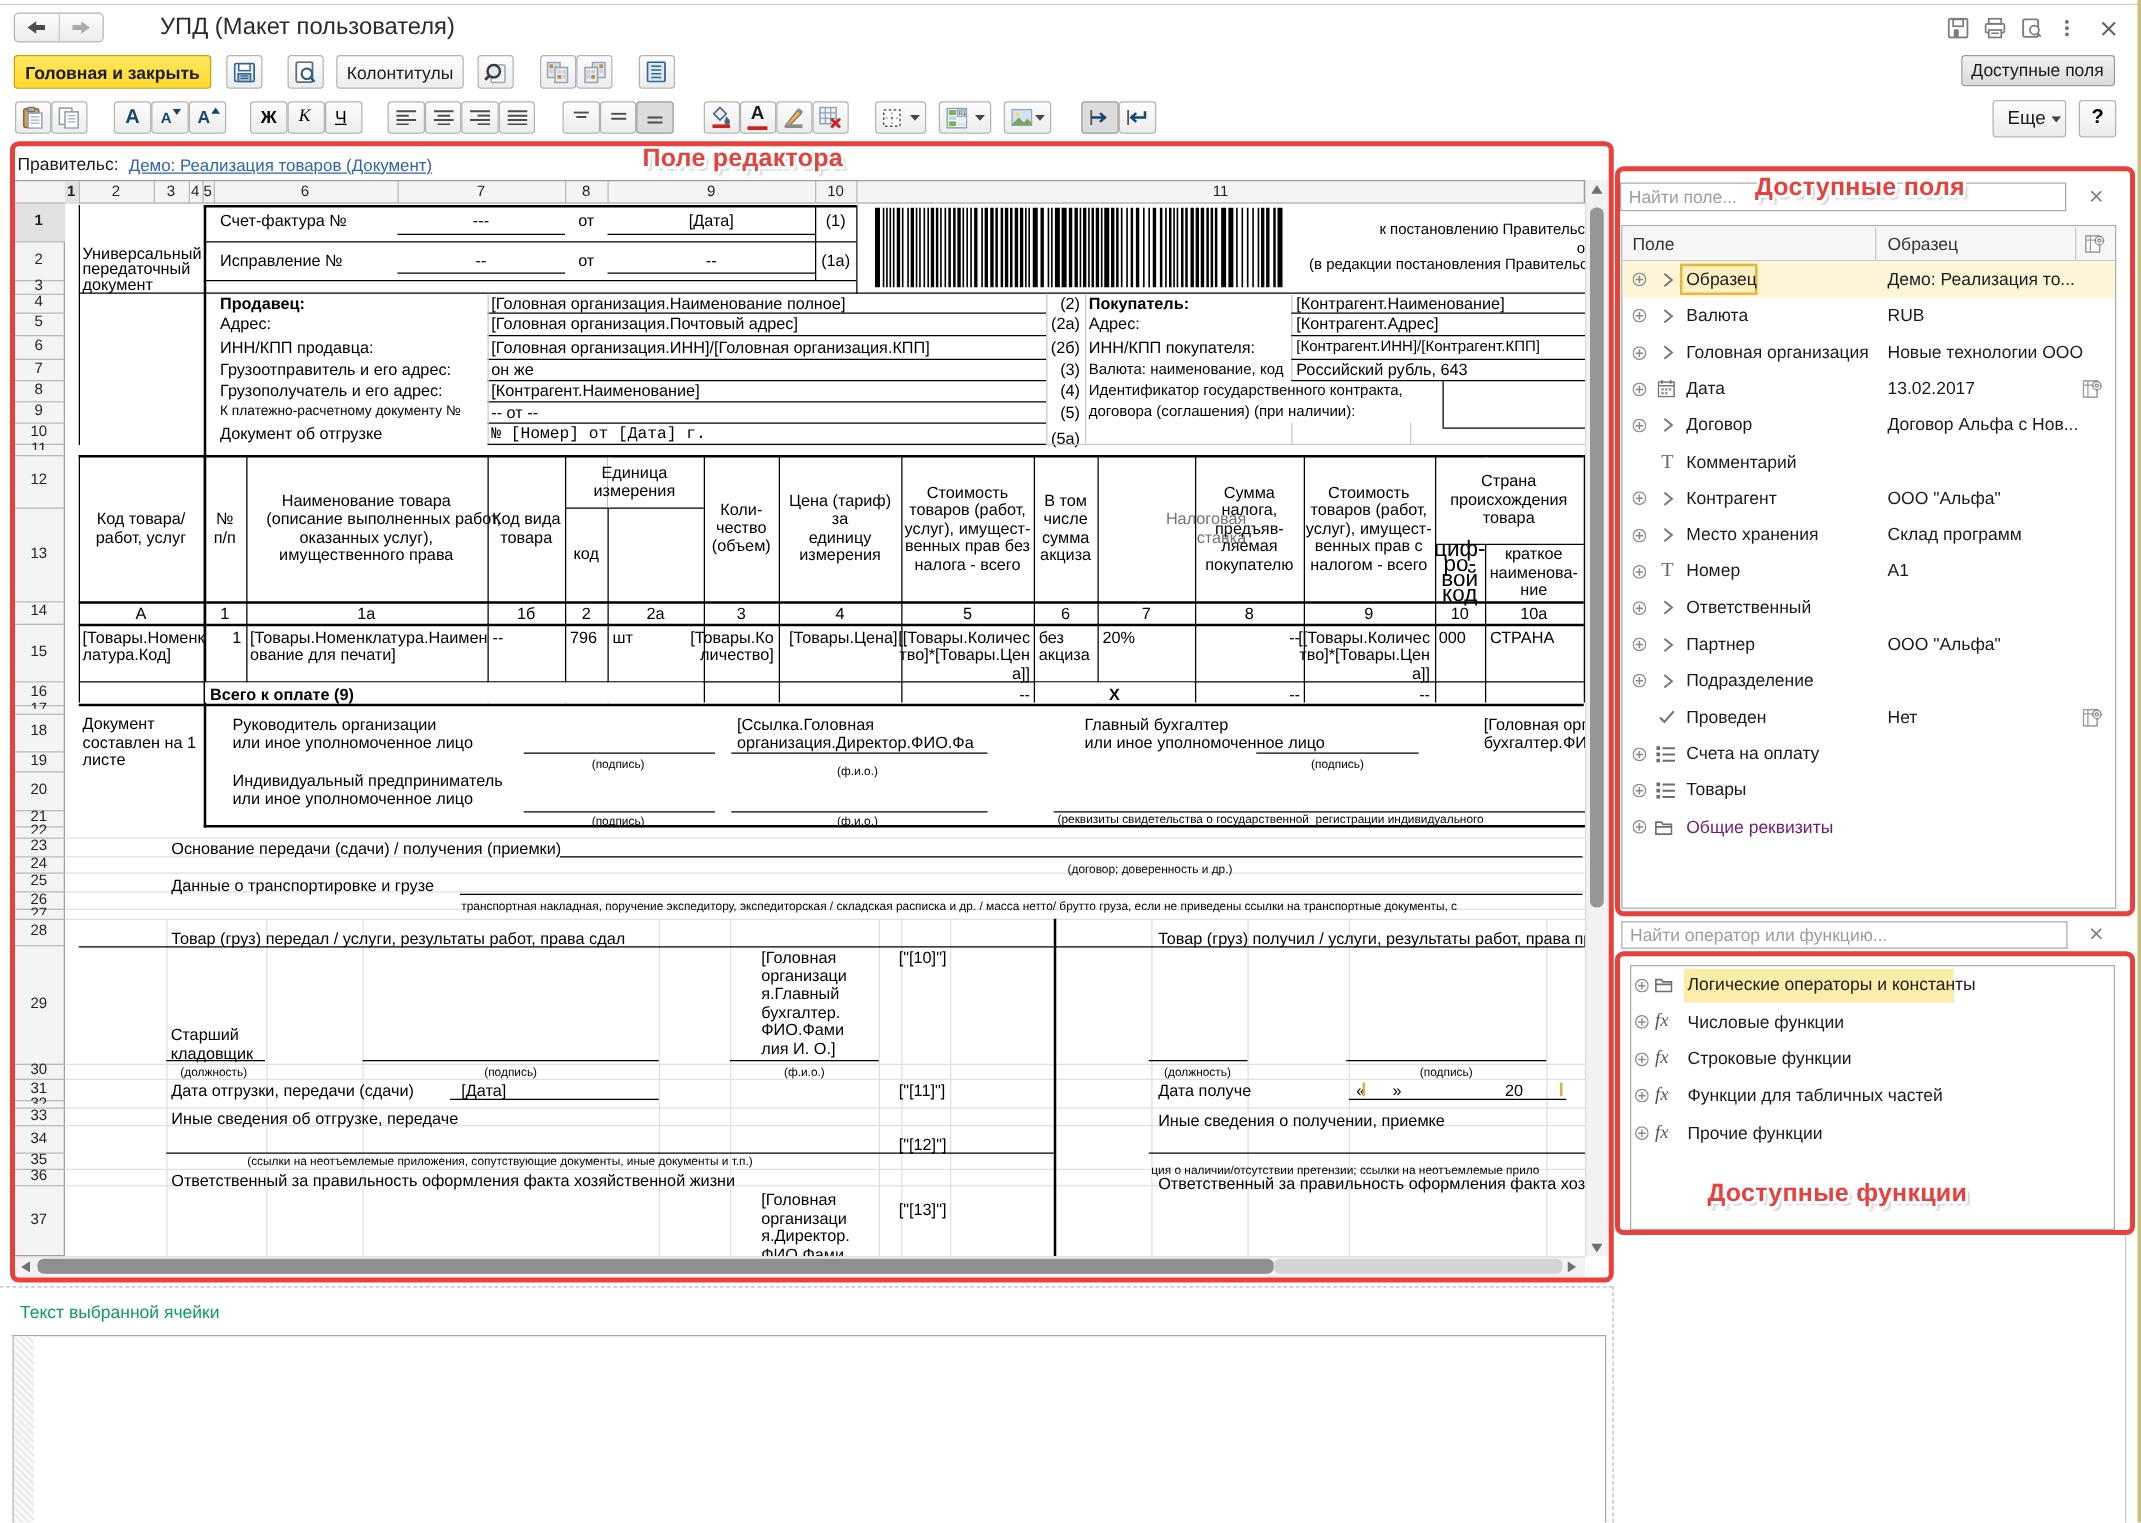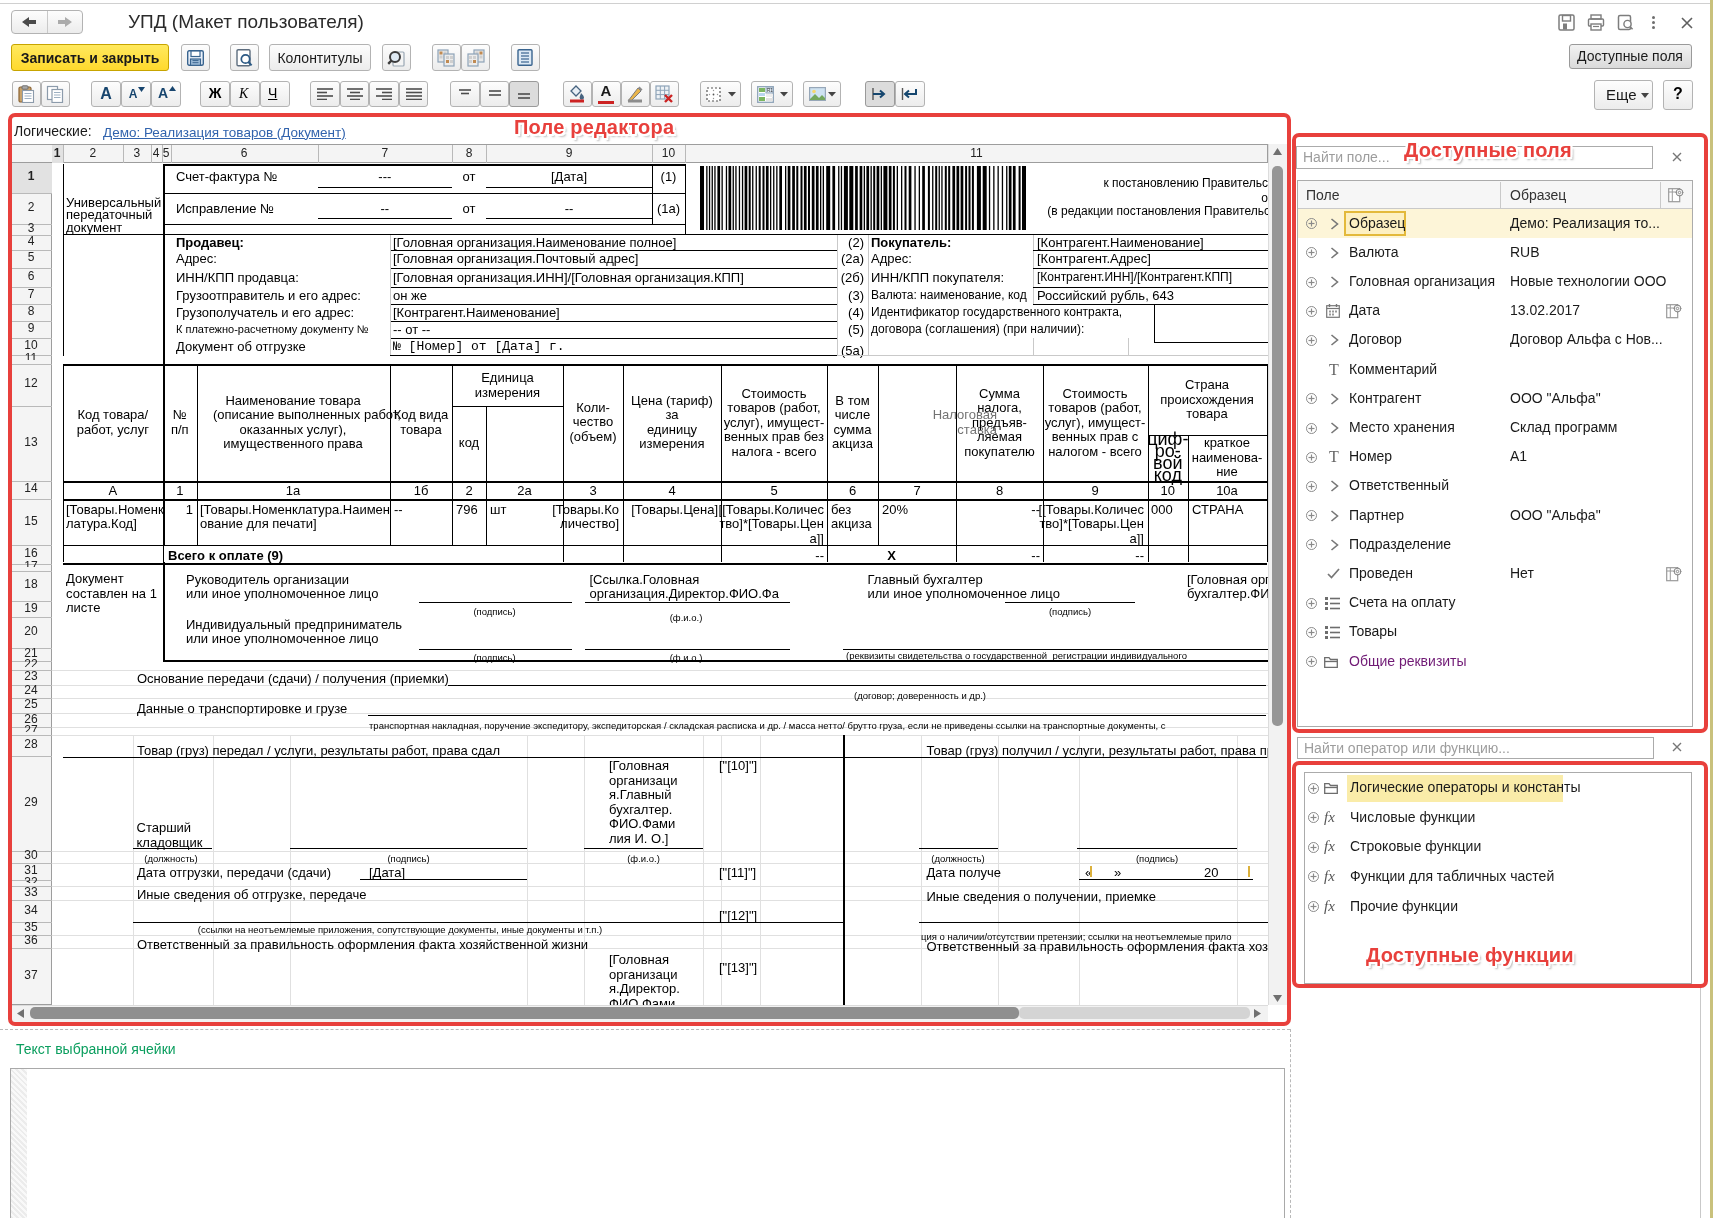--- a/index.html
+++ b/index.html
@@ -31,21 +31,21 @@
     <circle cx="10.5" cy="10" r="3.6" fill="#fff" stroke="#7d7d7d" stroke-width="1.4"></circle>
     <line x1="13" y1="12.7" x2="15.6" y2="15.3" stroke="#7d7d7d" stroke-width="1.6"></line>
   </svg>
 <div class="abs" style="left:1652px;top:16px;width:3.4px;height:3.4px;border-radius:50%;background:#6e6e6e"></div>
 <div class="abs" style="left:1652px;top:21px;width:3.4px;height:3.4px;border-radius:50%;background:#6e6e6e"></div>
 <div class="abs" style="left:1652px;top:26px;width:3.4px;height:3.4px;border-radius:50%;background:#6e6e6e"></div>
 <svg class="abs" style="left:1681px;top:17px" width="12" height="12" viewBox="0 0 12 12">
     <path d="M1 1 L11 11 M11 1 L1 11" stroke="#5f5f5f" stroke-width="1.6"></path>
   </svg>
 <div class="abs" style="left:11px;top:44px;width:158px;height:27px;background:linear-gradient(#ffe95e,#ffd92d);border:1px solid #c7a400;border-radius:3px;"></div>
-<div class="abs t" style="left:11.0px;top:51px;width:158px;text-align:center;font-size:14px;color:#1a1a1a;font-weight:bold;">Записать и закрыть</div>
+<div class="abs t" style="left:11.0px;top:51px;width:158px;text-align:center;font-size:14px;color:#1a1a1a;font-weight:bold;">Головная и закрыть</div>
 <div class="abs" style="left:181px;top:44px;width:29px;height:27px;background:linear-gradient(#fdfdfd,#ececec);border:1px solid #b3b3b3;border-radius:3px;"></div>
 <svg class="abs" style="left:187px;top:50px" width="17" height="16" viewBox="0 0 17 16">
     <rect x="0.7" y="0.7" width="15.6" height="14.6" rx="1.5" fill="#eaf1fa" stroke="#39648f" stroke-width="1.4"></rect>
     <rect x="4" y="1" width="9" height="5.5" fill="#fff" stroke="#39648f" stroke-width="1.2"></rect>
     <rect x="3.5" y="9" width="10" height="6.3" fill="#9dbbd8" stroke="#39648f" stroke-width="1.2"></rect>
     <line x1="5.5" y1="10.6" x2="11.5" y2="10.6" stroke="#39648f" stroke-width="1"></line>
     <line x1="5.5" y1="12.7" x2="11.5" y2="12.7" stroke="#39648f" stroke-width="1"></line>
   </svg>
 <div class="abs" style="left:230px;top:44px;width:29px;height:27px;background:linear-gradient(#fdfdfd,#ececec);border:1px solid #b3b3b3;border-radius:3px;"></div>
 <svg class="abs" style="left:236px;top:49px" width="17" height="18" viewBox="0 0 17 18">
@@ -262,21 +262,21 @@
     <path d="M15 2 L15 7 L5 7 M8 3.5 L4 7 L8 10.5" fill="none" stroke="#16476f" stroke-width="2"></path>
     <line x1="1.5" y1="1" x2="1.5" y2="13" stroke="#555" stroke-width="1.4"></line>
   </svg>
 <div class="abs" style="left:1594px;top:80px;width:59px;height:30px;background:linear-gradient(#fdfdfd,#ececec);border:1px solid #b3b3b3;border-radius:3px;"></div>
 <div class="abs t" style="left:1606px;top:87px;font-size:15px;color:#1a1a1a;">Еще</div>
 <svg class="abs" style="left:1641px;top:93px" width="9" height="6" viewBox="0 0 9 6">
     <path d="M0 0 L8 0 L4 5 Z" fill="#444"></path>
   </svg>
 <div class="abs" style="left:1663px;top:80px;width:30px;height:30px;background:linear-gradient(#fdfdfd,#ececec);border:1px solid #b3b3b3;border-radius:3px;"></div>
 <div class="abs t" style="left:1668.0px;top:85px;width:20px;text-align:center;font-size:16px;color:#000;font-weight:bold;">?</div>
-<div class="abs t" style="left:14px;top:124px;font-size:14px;color:#1a1a1a;">Логические:</div>
+<div class="abs t" style="left:14px;top:124px;font-size:14px;color:#1a1a1a;">Правительс:</div>
 <div class="abs t" style="left:103px;top:124.5px;font-size:13.5px;color:#3163ad;text-decoration:underline;">Демо: Реализация товаров (Документ)</div>
 <div class="abs" style="left:11px;top:143.5px;width:1257px;height:19.5px;background:#f4f4f4;border:1px solid #9d9d9d;"></div>
 <div class="abs" style="left:11px;top:163px;width:40.5px;height:842px;background:#f4f4f4;border:1px solid #9d9d9d;border-top:none;"></div>
 <div class="abs" style="left:51.5px;top:144.5px;width:1px;height:18.5px;background:#b9b9b9"></div>
 <div class="abs" style="left:51.5px;top:144.5px;width:11.0px;height:18.5px;background:#e2e2e2;"></div>
 <div class="abs t" style="left:49.0px;top:147px;width:16px;text-align:center;font-size:12px;color:#222;font-weight:bold;">1</div>
 <div class="abs" style="left:62.5px;top:144.5px;width:1px;height:18.5px;background:#b9b9b9"></div>
 <div class="abs t" style="left:62.5px;top:147px;width:60.5px;text-align:center;font-size:12px;color:#222;">2</div>
 <div class="abs" style="left:123px;top:144.5px;width:1px;height:18.5px;background:#b9b9b9"></div>
 <div class="abs t" style="left:123.0px;top:147px;width:27.5px;text-align:center;font-size:12px;color:#222;">3</div>

